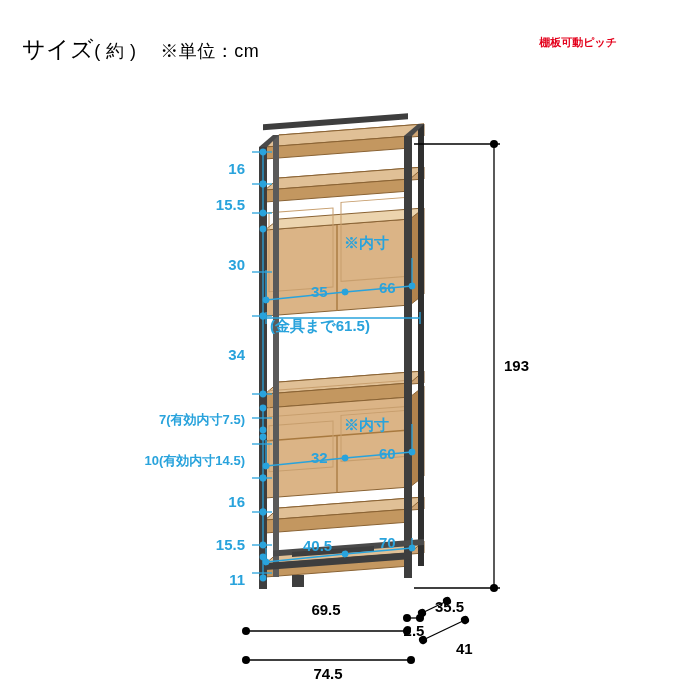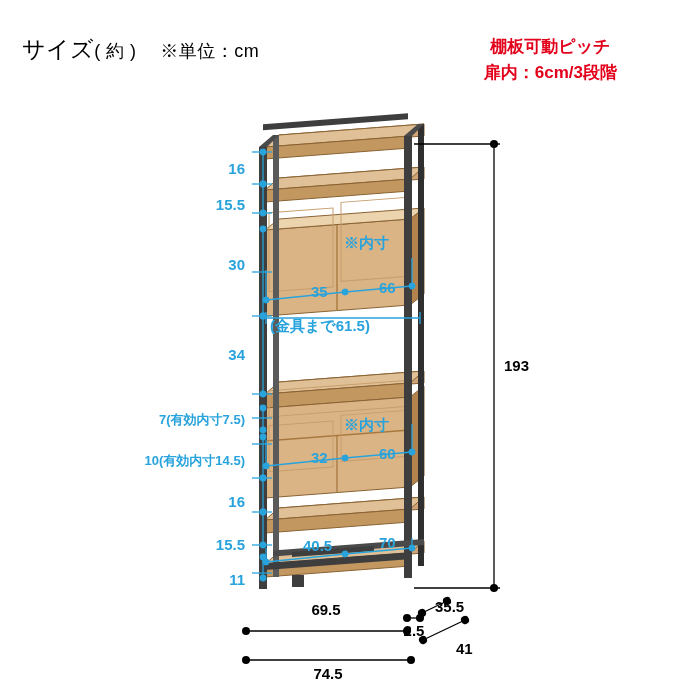--- a/index.html
+++ b/index.html
@@ -12,21 +12,21 @@
     position:relative;
   }
   #stage { position:absolute; left:0; top:0; width:635px; height:700px; }
   .hdr-left {
     position:absolute; left:22px; top:34px;
     font-size:23px; letter-spacing:0.5px; white-space:nowrap;
   }
   .hdr-left .unit { font-size:18px; }
   .hdr-right {
     position:absolute; right:18px; top:34px;
-    text-align:center; color:#e3001b; font-size:17px; line-height:1.5;
+    text-align:left; color:#e3001b; font-size:11px; line-height:1.5;
     white-space:nowrap; font-weight:bold;
   }
   svg { position:absolute; left:0; top:0; }
   .dimtext {
     fill:#29a3dc; font-family:"Liberation Sans", sans-serif;
     font-size:15px; font-weight:bold;
   }
   .dimtext.sm { font-size:13px; }
   .dimtext.blk { fill:#000; font-weight:bold; }
 </style>
@@ -34,21 +34,20 @@
 <body>
 
 <div id="stage">
 
   <div class="hdr-left">
     <span>サイズ</span><span class="unit">( 約 )</span>　<span class="unit">※単位：cm</span>
   </div>
 
   <div class="hdr-right">
     <div>棚板可動ピッチ</div>
-    <div>扉内：6cm/3段階</div>
   </div>
 
   <svg width="700" height="700">
     <defs>
       <marker id="dot" markerWidth="7" markerHeight="7" refX="3.5" refY="3.5" orient="auto">
         <circle cx="3.5" cy="3.5" r="2.6" fill="#29a3dc"></circle>
       </marker>
       <marker id="dotb" markerWidth="8" markerHeight="8" refX="4" refY="4" orient="auto">
         <circle cx="4" cy="4" r="3.1" fill="#000"></circle>
       </marker>

